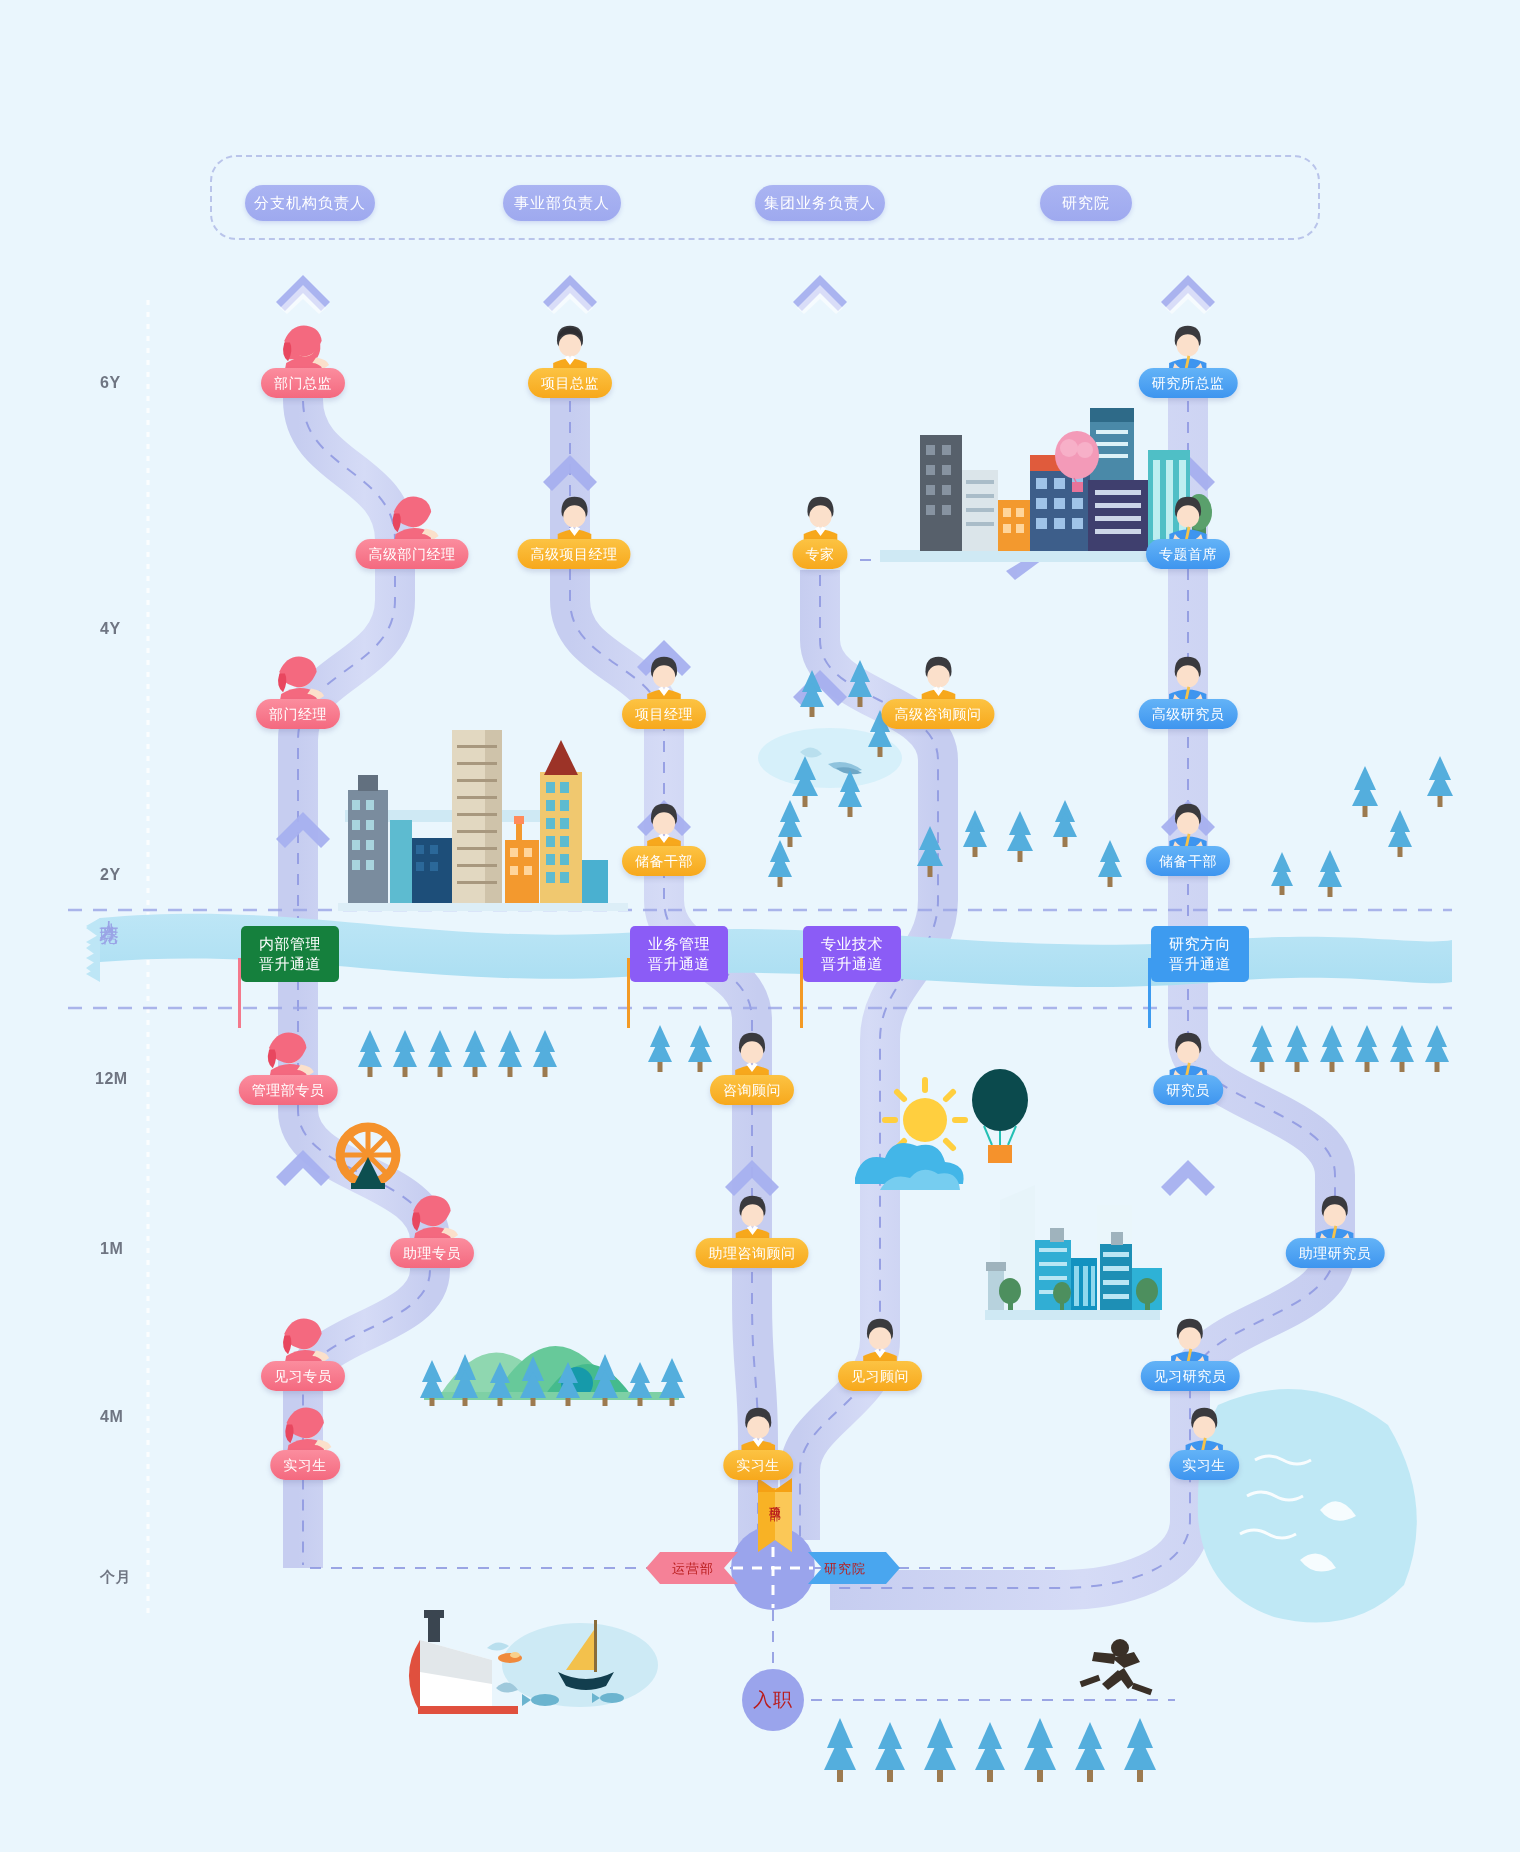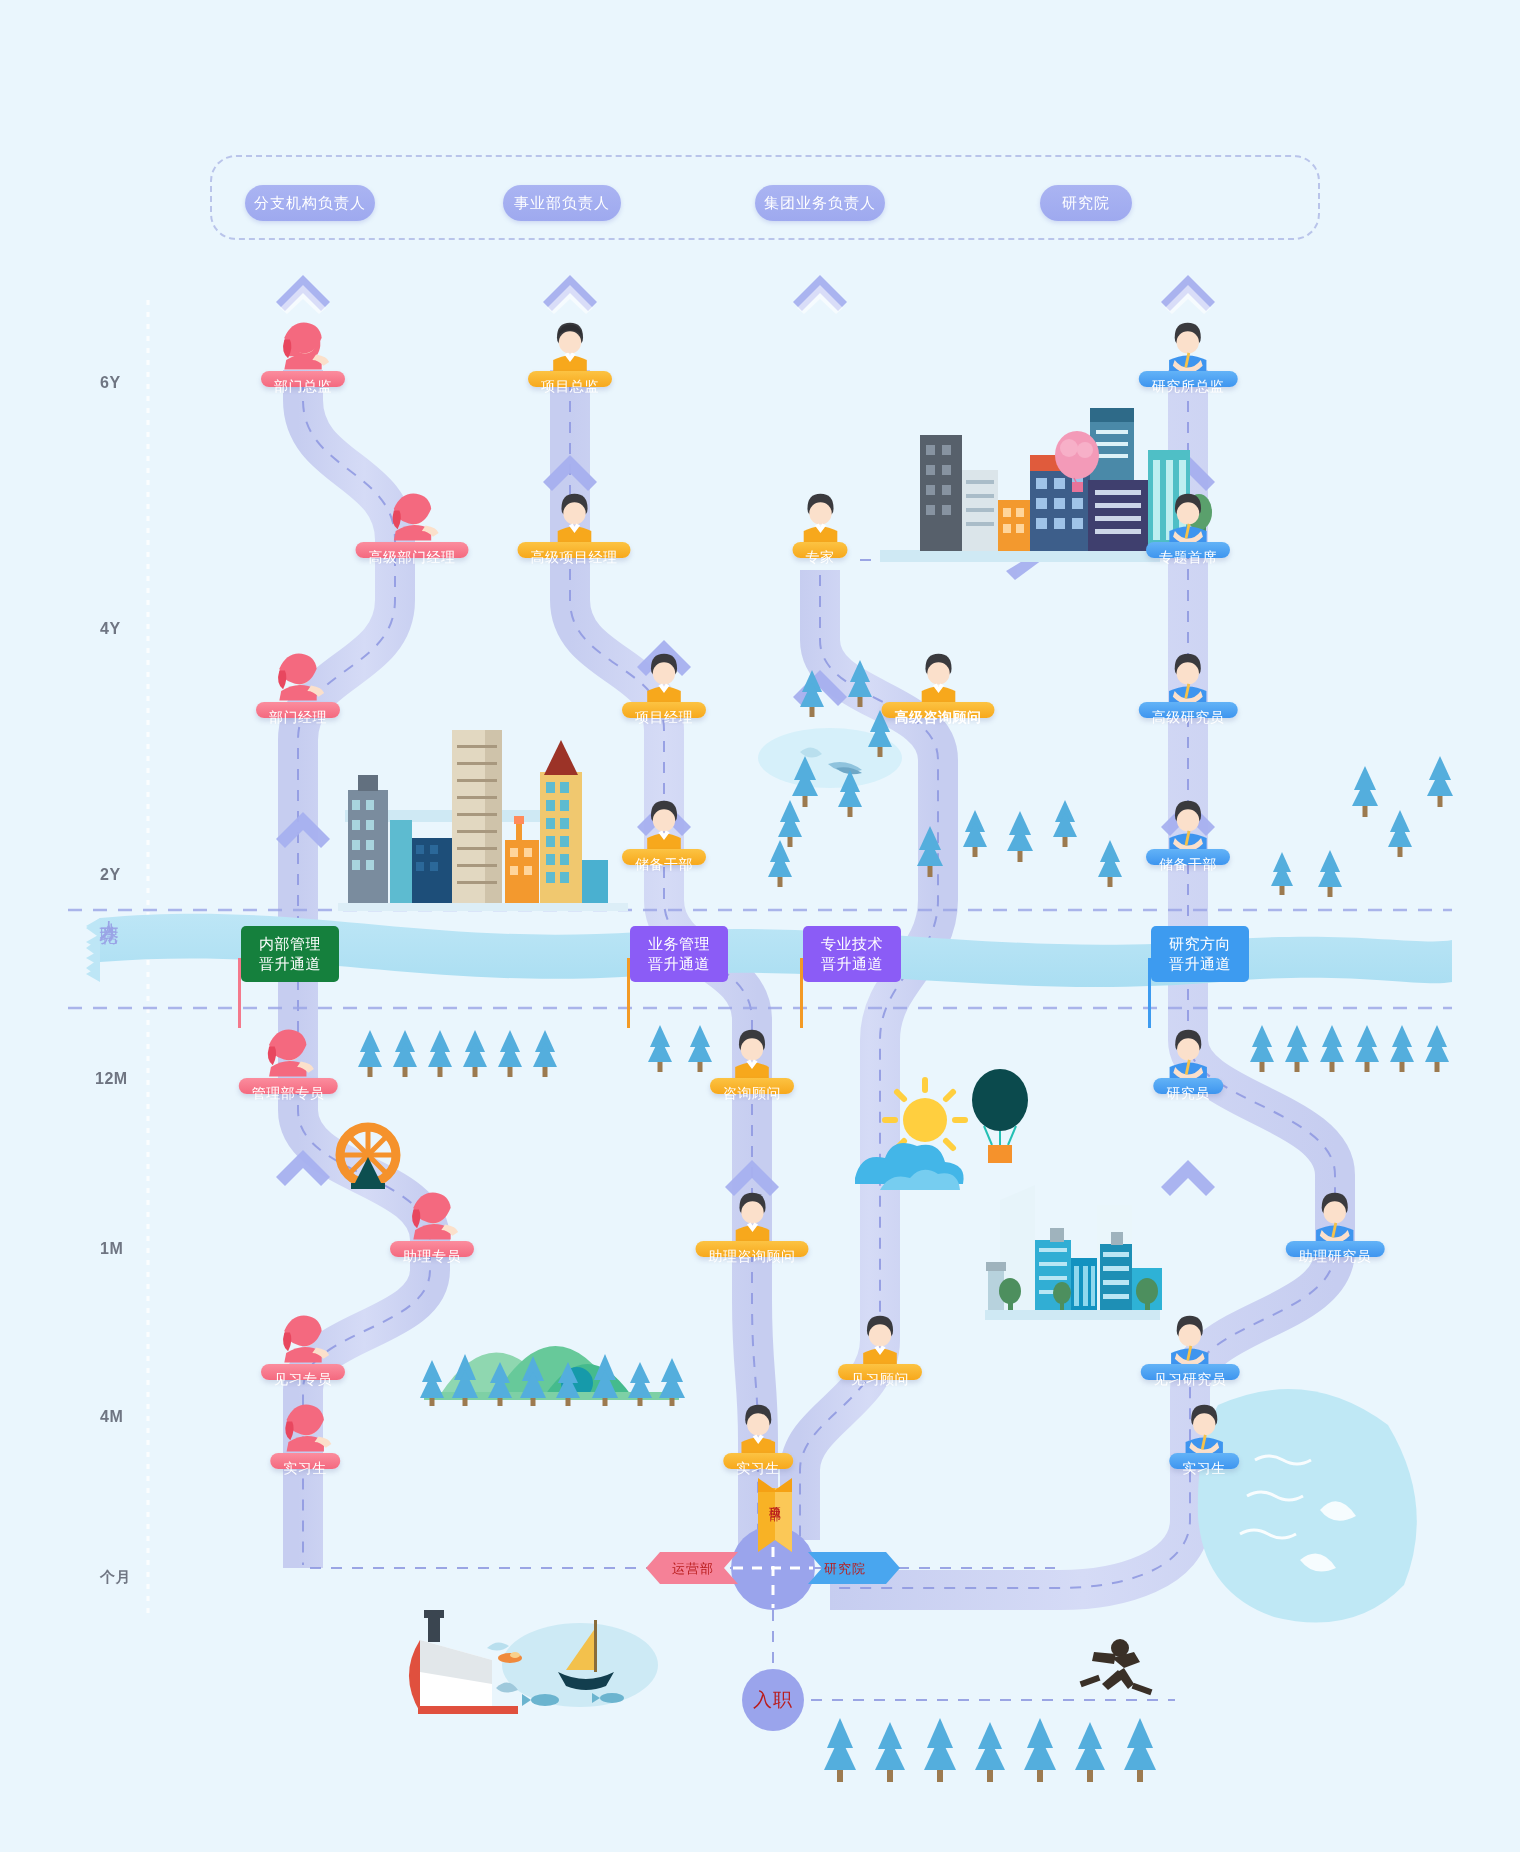--- a/index.html
+++ b/index.html
@@ -32,21 +32,21 @@
 
   
   .axlab{
     position:absolute;color:#6f7582;font-size:16px;font-weight:bold;
     letter-spacing:.5px;white-space:nowrap;
   }
 
   
   .node{position:absolute;white-space:nowrap;}
   .pill{
-    position:relative;height:16px;line-height:30px;padding:0 13px;
+    position:relative;height:30px;line-height:30px;padding:0 13px;
     border-radius:15px;color:#fff;font-size:14px;text-align:center;
     box-shadow:0 3px 5px rgba(100,110,160,.22);letter-spacing:.5px;
     display:inline-block;
   }
   .pill.pink{background:linear-gradient(180deg,#fb8d9e,#f4697f);}
   .pill.orange{background:linear-gradient(180deg,#fcc343,#f7a81c);}
   .pill.blue{background:linear-gradient(180deg,#63b3f7,#3e95ef);text-align:center;}
 
   
   .avatar{position:absolute;left:50%;transform:translateX(-50%);bottom:20px;width:56px;height:56px;}
@@ -891,21 +891,21 @@
 
   <div class="node" style="left:820px;top:554px;transform:translate(-50%,-50%);">
     <svg class="avatar" viewBox="0 0 60 60">
       <path d="M16,20 q0,-16 14,-16 q14,0 14,16 q0,4 -2,6 l-24,0 q-2,-2 -2,-6Z" fill="#3a3a3e"></path>
       <circle cx="30" cy="25" r="12" fill="#fbe0cb"></circle>
       <path d="M12,44 q18,-10 36,0 l0,12 l-36,0Z" fill="#f7a81c"></path>
       <path d="M24,38 l6,8 l6,-8 l-4,-2 l-2,3 l-2,-3Z" fill="#ffffff"></path>
     </svg>
     <div class="pill orange">专家</div>
   </div>
-  <div class="node" style="left:938px;top:714px;transform:translate(-50%,-50%);font-weight:bold;">
+  <div class="node" style="left:938px;top:714px;transform:translate(-50%,-50%);">
     <svg class="avatar" viewBox="0 0 60 60">
       <path d="M16,20 q0,-16 14,-16 q14,0 14,16 q0,4 -2,6 l-24,0 q-2,-2 -2,-6Z" fill="#3a3a3e"></path>
       <circle cx="30" cy="25" r="12" fill="#fbe0cb"></circle>
       <path d="M12,44 q18,-10 36,0 l0,12 l-36,0Z" fill="#f7a81c"></path>
       <path d="M24,38 l6,8 l6,-8 l-4,-2 l-2,3 l-2,-3Z" fill="#ffffff"></path>
     </svg>
     <div class="pill orange">高级咨询顾问</div>
   </div>
   <div class="node" style="left:880px;top:1376px;transform:translate(-50%,-50%);">
     <svg class="avatar" viewBox="0 0 60 60">

